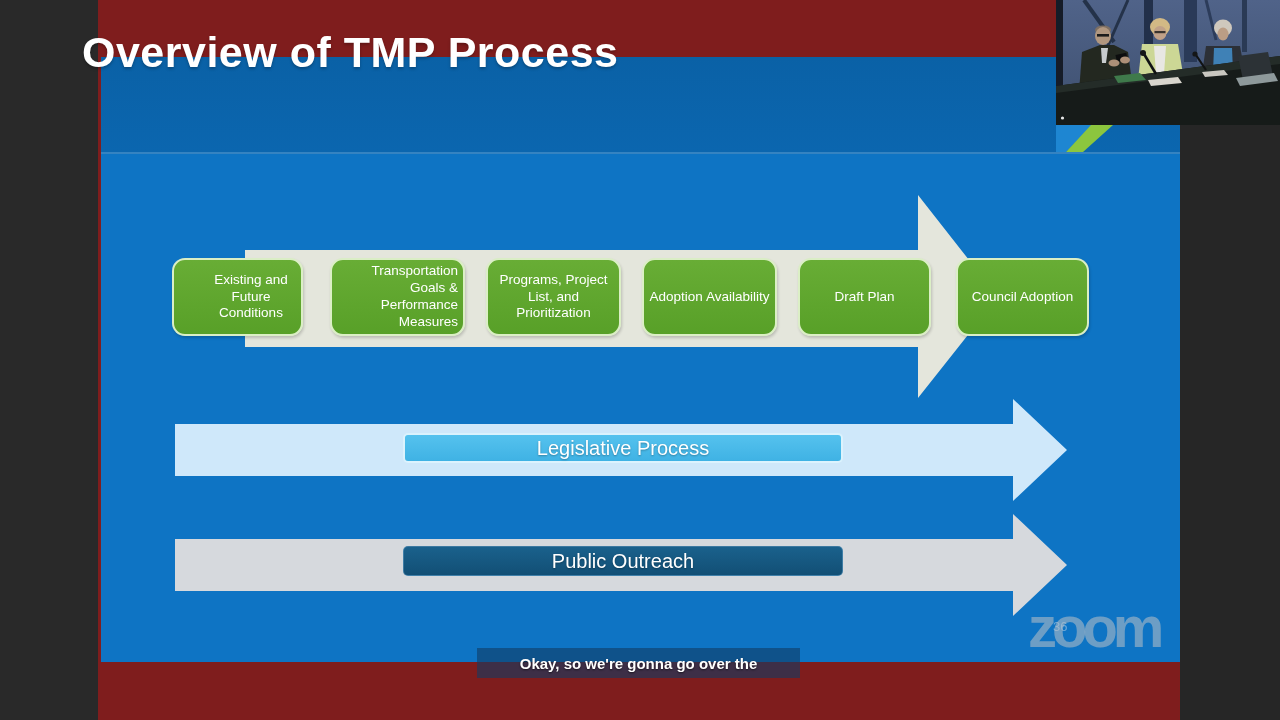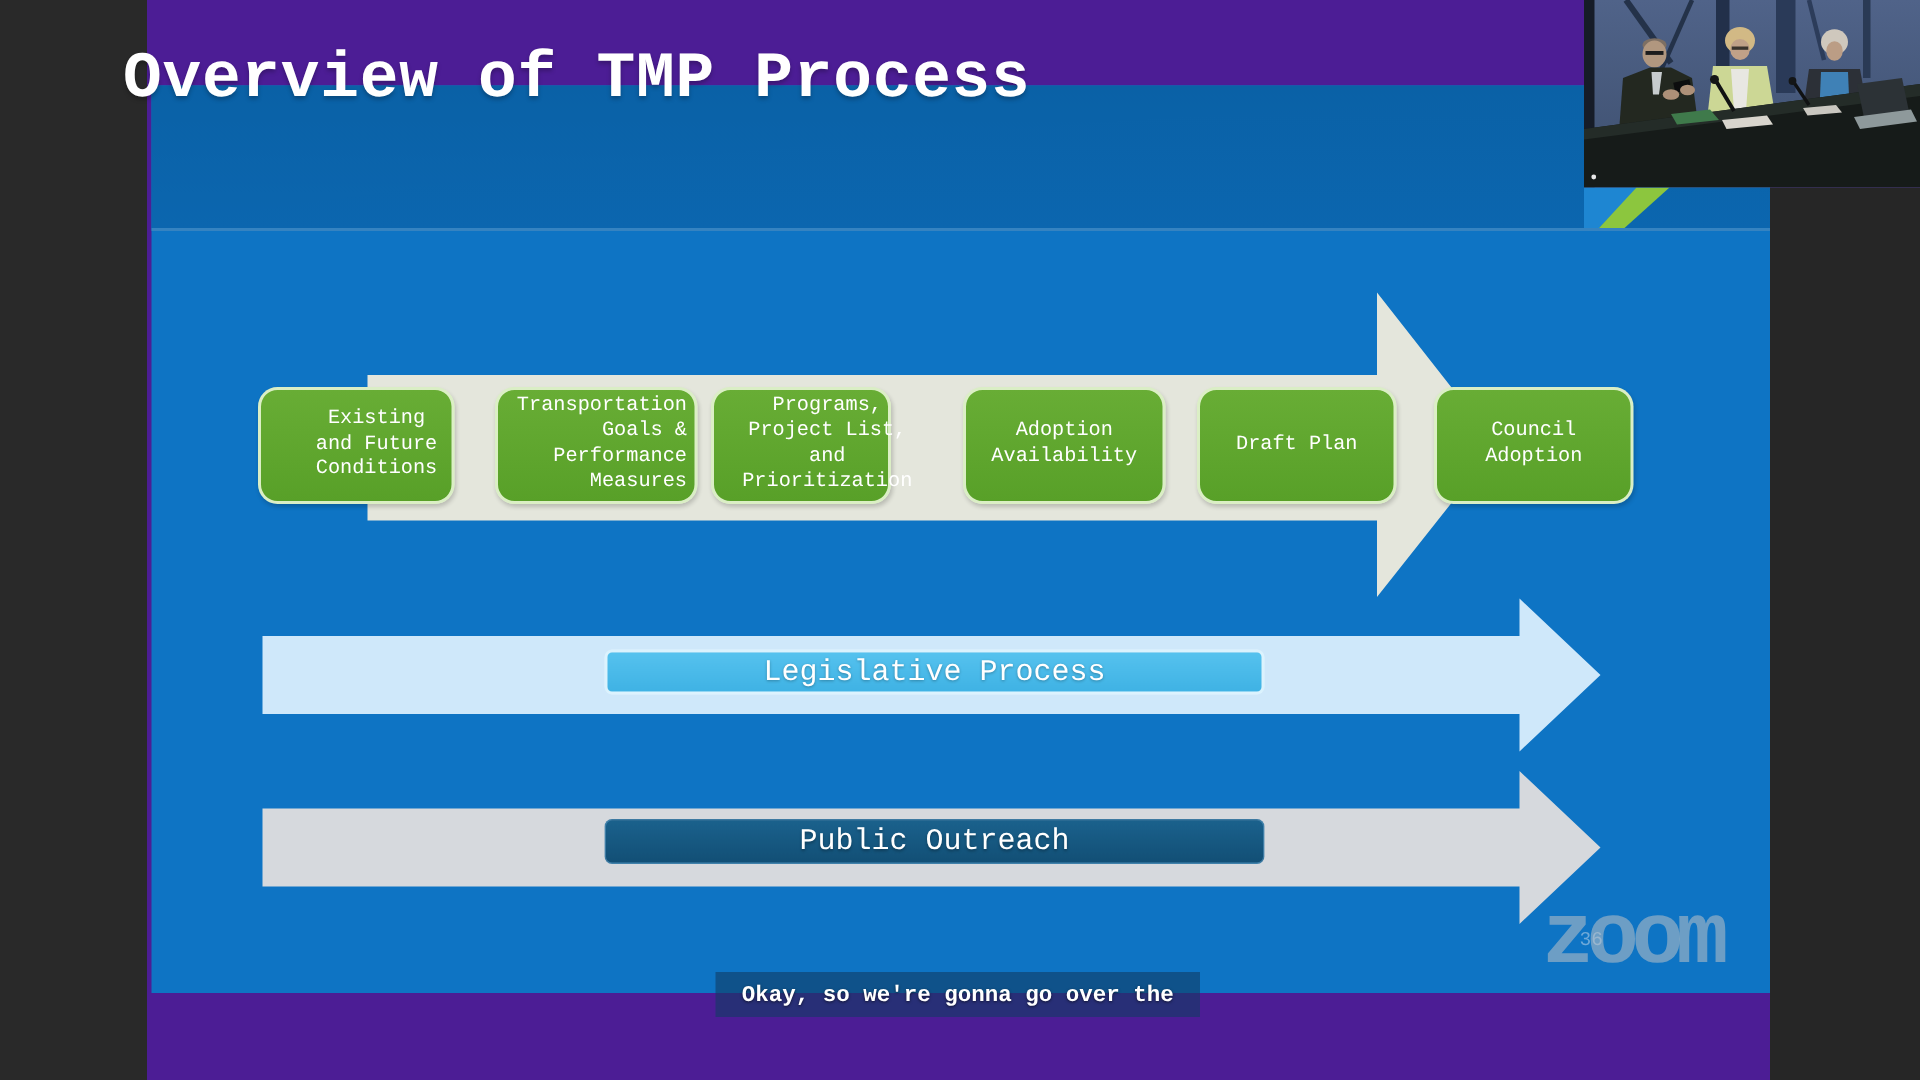--- a/index.html
+++ b/index.html
@@ -1,18 +1,18 @@
 <!DOCTYPE html>
 <html><head>
 <meta charset="utf-8">
 <style>
   html,body{margin:0;padding:0;background:#000;}
   #stage{
-    position:relative;width:1280px;height:720px;overflow:hidden;background:#4c1d95;
-    font-family:Liberation Mono, monospace;
+    position:relative;width:1280px;height:720px;overflow:hidden;background:#7f1d1d;
+    font-family:Liberation Sans, sans-serif;
   }
   .left-strip{position:absolute;left:0;top:0;width:98px;height:720px;background:#292929;}
   .right-panel{position:absolute;left:1180px;top:125px;width:100px;height:595px;background:#262626;}
 
   
   .slide{position:absolute;left:101px;top:57px;width:1079px;height:605px;background:#0e74c4;}
   .slide-header{position:absolute;left:0;top:0;width:1079px;height:95px;
     background:linear-gradient(180deg,#0a61a6,#0b66af);
     border-bottom:2px solid rgba(90,160,215,.55);}
   .slide-title{position:absolute;left:82px;top:28px;color:#fff;font-size:43px;font-weight:bold;
@@ -21,21 +21,21 @@
   .arrows-svg{position:absolute;left:0;top:0;width:1280px;height:720px;pointer-events:none;}
 
   .step-box{position:absolute;top:258px;height:78px;border-radius:13px;background:#5fa52d;
     background:linear-gradient(180deg,#68ad35,#58a028);
     border:2px solid rgba(225,242,205,.95);box-sizing:border-box;
     display:flex;align-items:center;justify-content:center;text-align:center;
     color:#fff;font-size:13.5px;line-height:1.25;padding:2px 5px;
     box-shadow:1px 2px 3px rgba(0,0,0,.18);}
   .step-1{left:172px;width:131px;padding-left:32px;}
   .step-2{left:330px;width:135px;text-align:right;}
-  .step-3{left:474px;width:120px;padding-left:40px;}
+  .step-3{left:486px;width:135px;}
   .step-4{left:642px;width:135px;}
   .step-5{left:798px;width:133px;}
   .step-6{left:956px;width:133px;}
 
   .pill{position:absolute;left:403px;width:440px;height:30px;border-radius:5px;box-sizing:border-box;
     display:flex;align-items:center;justify-content:center;color:#fff;font-size:20px;
     text-shadow:0 1px 2px rgba(0,0,0,.3);}
   .pill-legislative{top:433px;background:linear-gradient(180deg,#55c2ee,#3fb2e4);
     border:2px solid rgba(235,248,255,.9);}
   .pill-outreach{top:546px;background:linear-gradient(180deg,#1a618c,#124f75);

